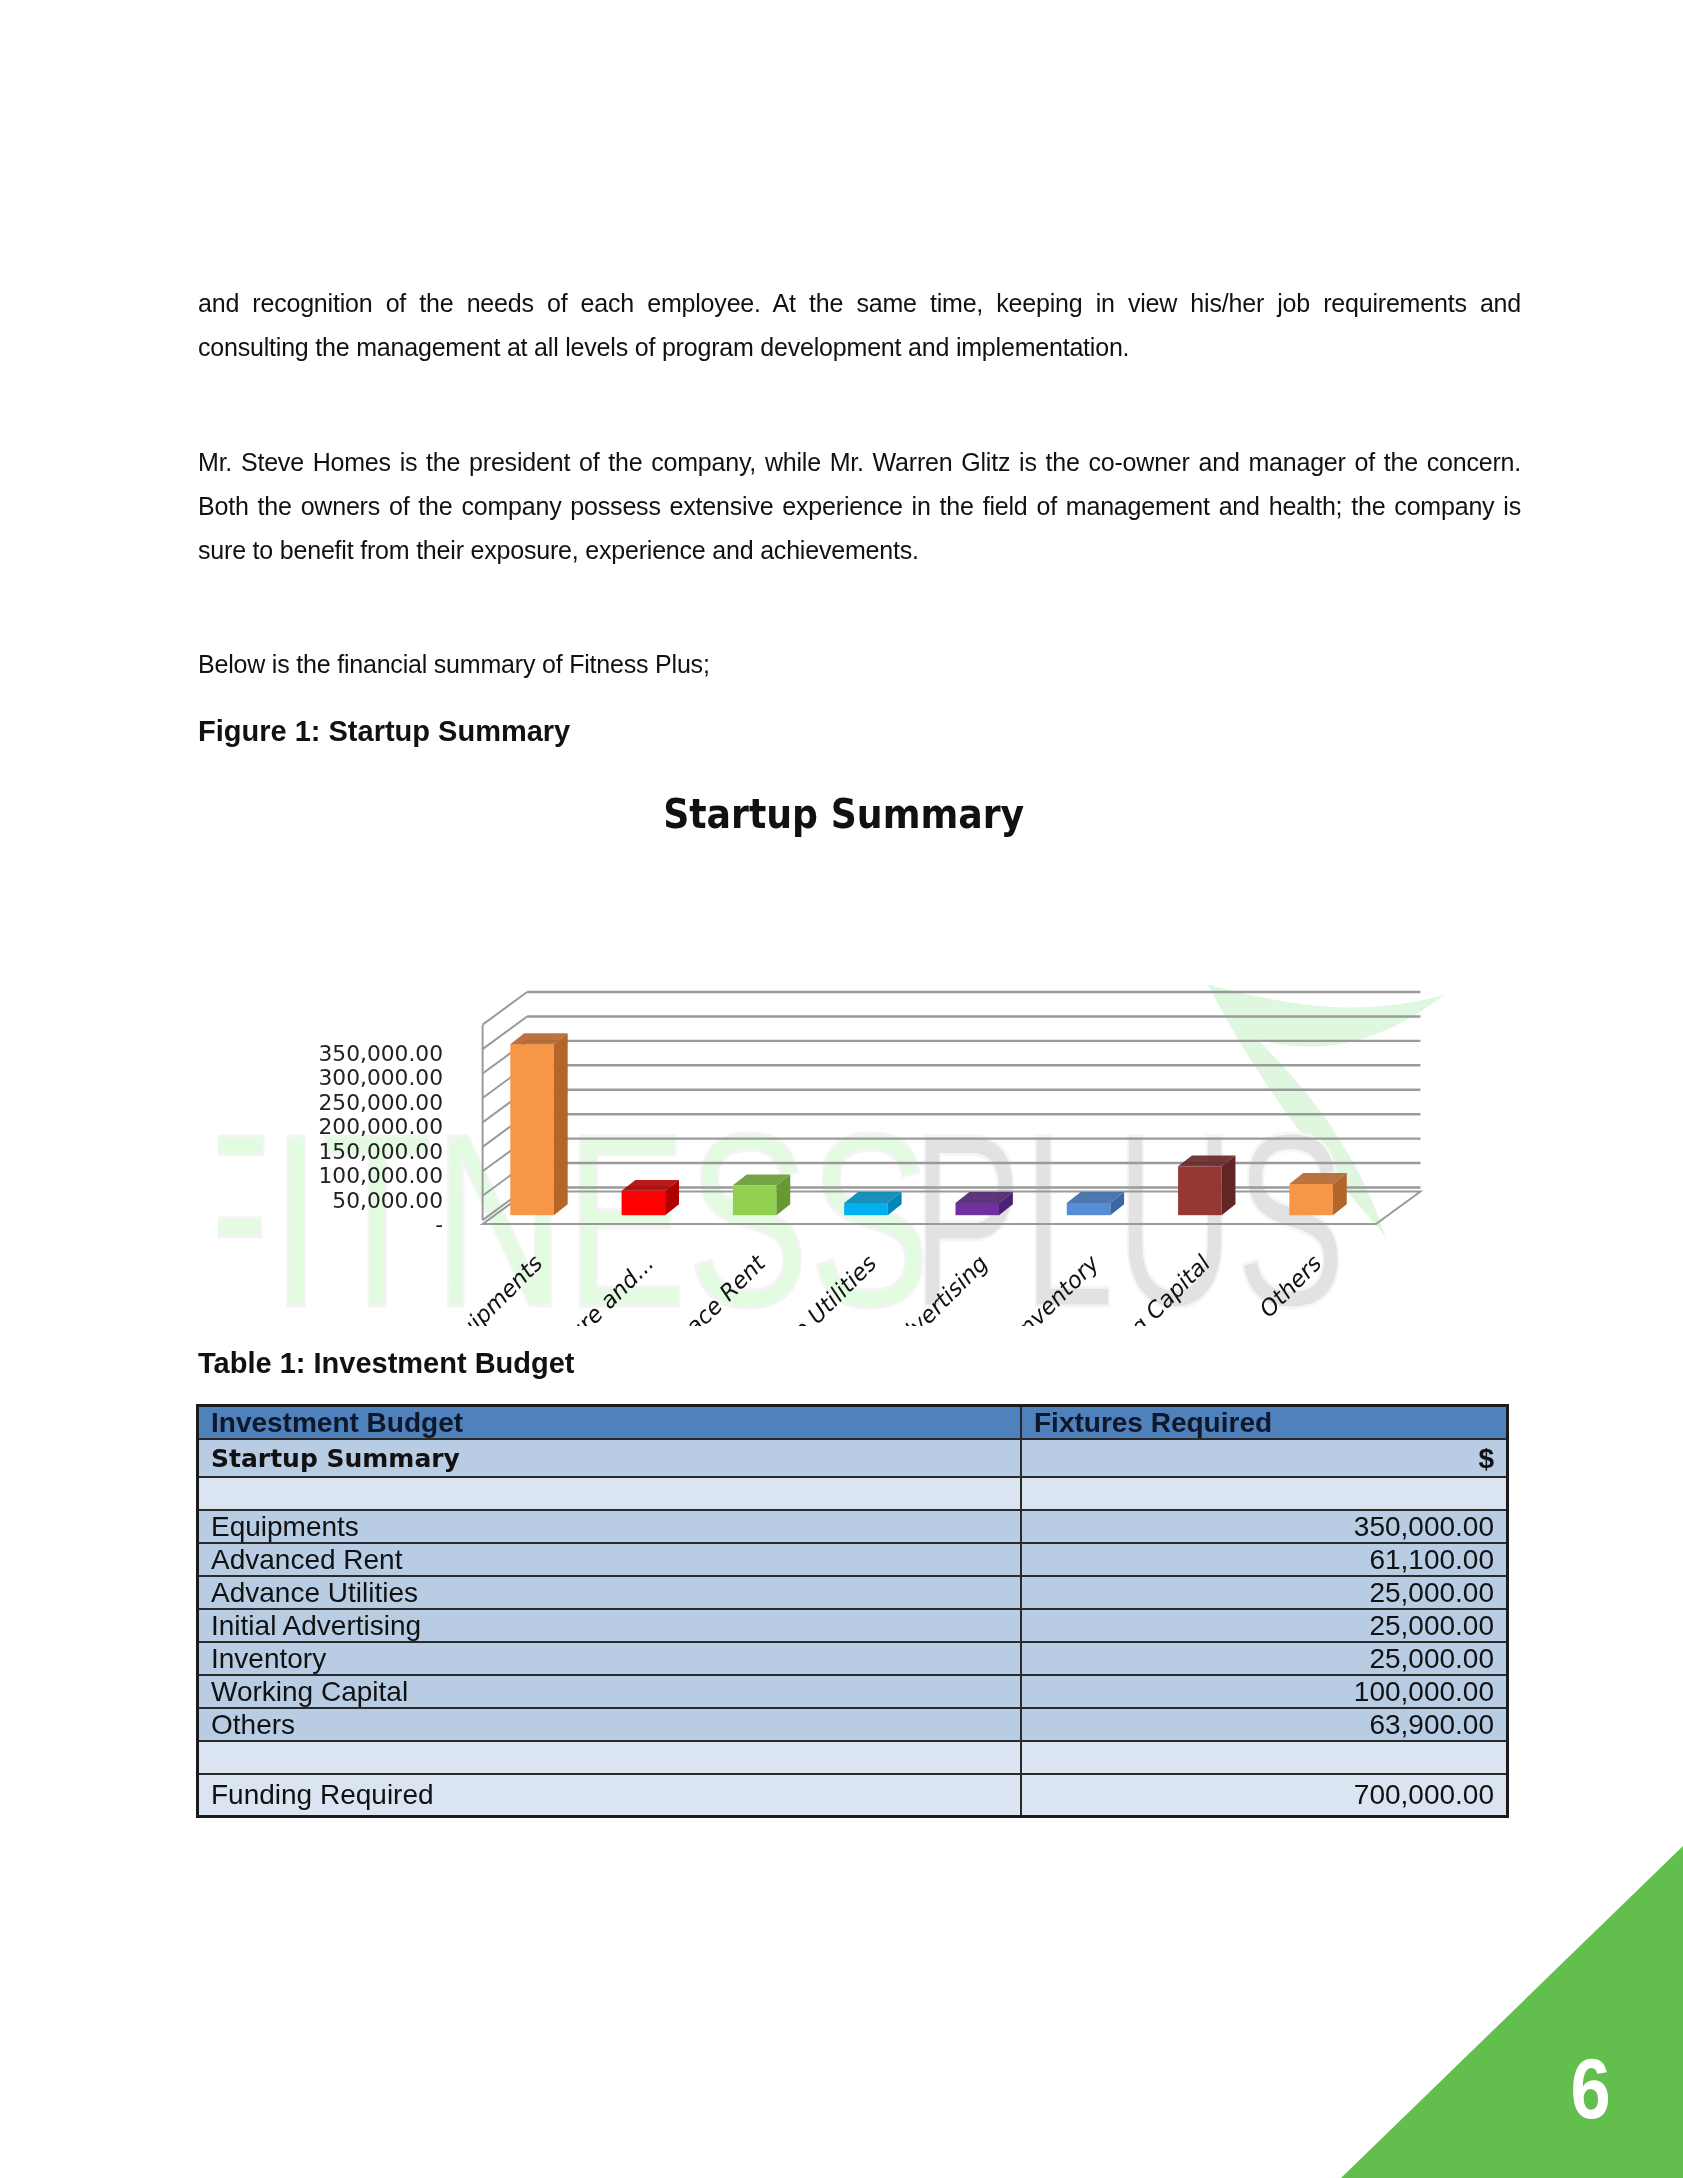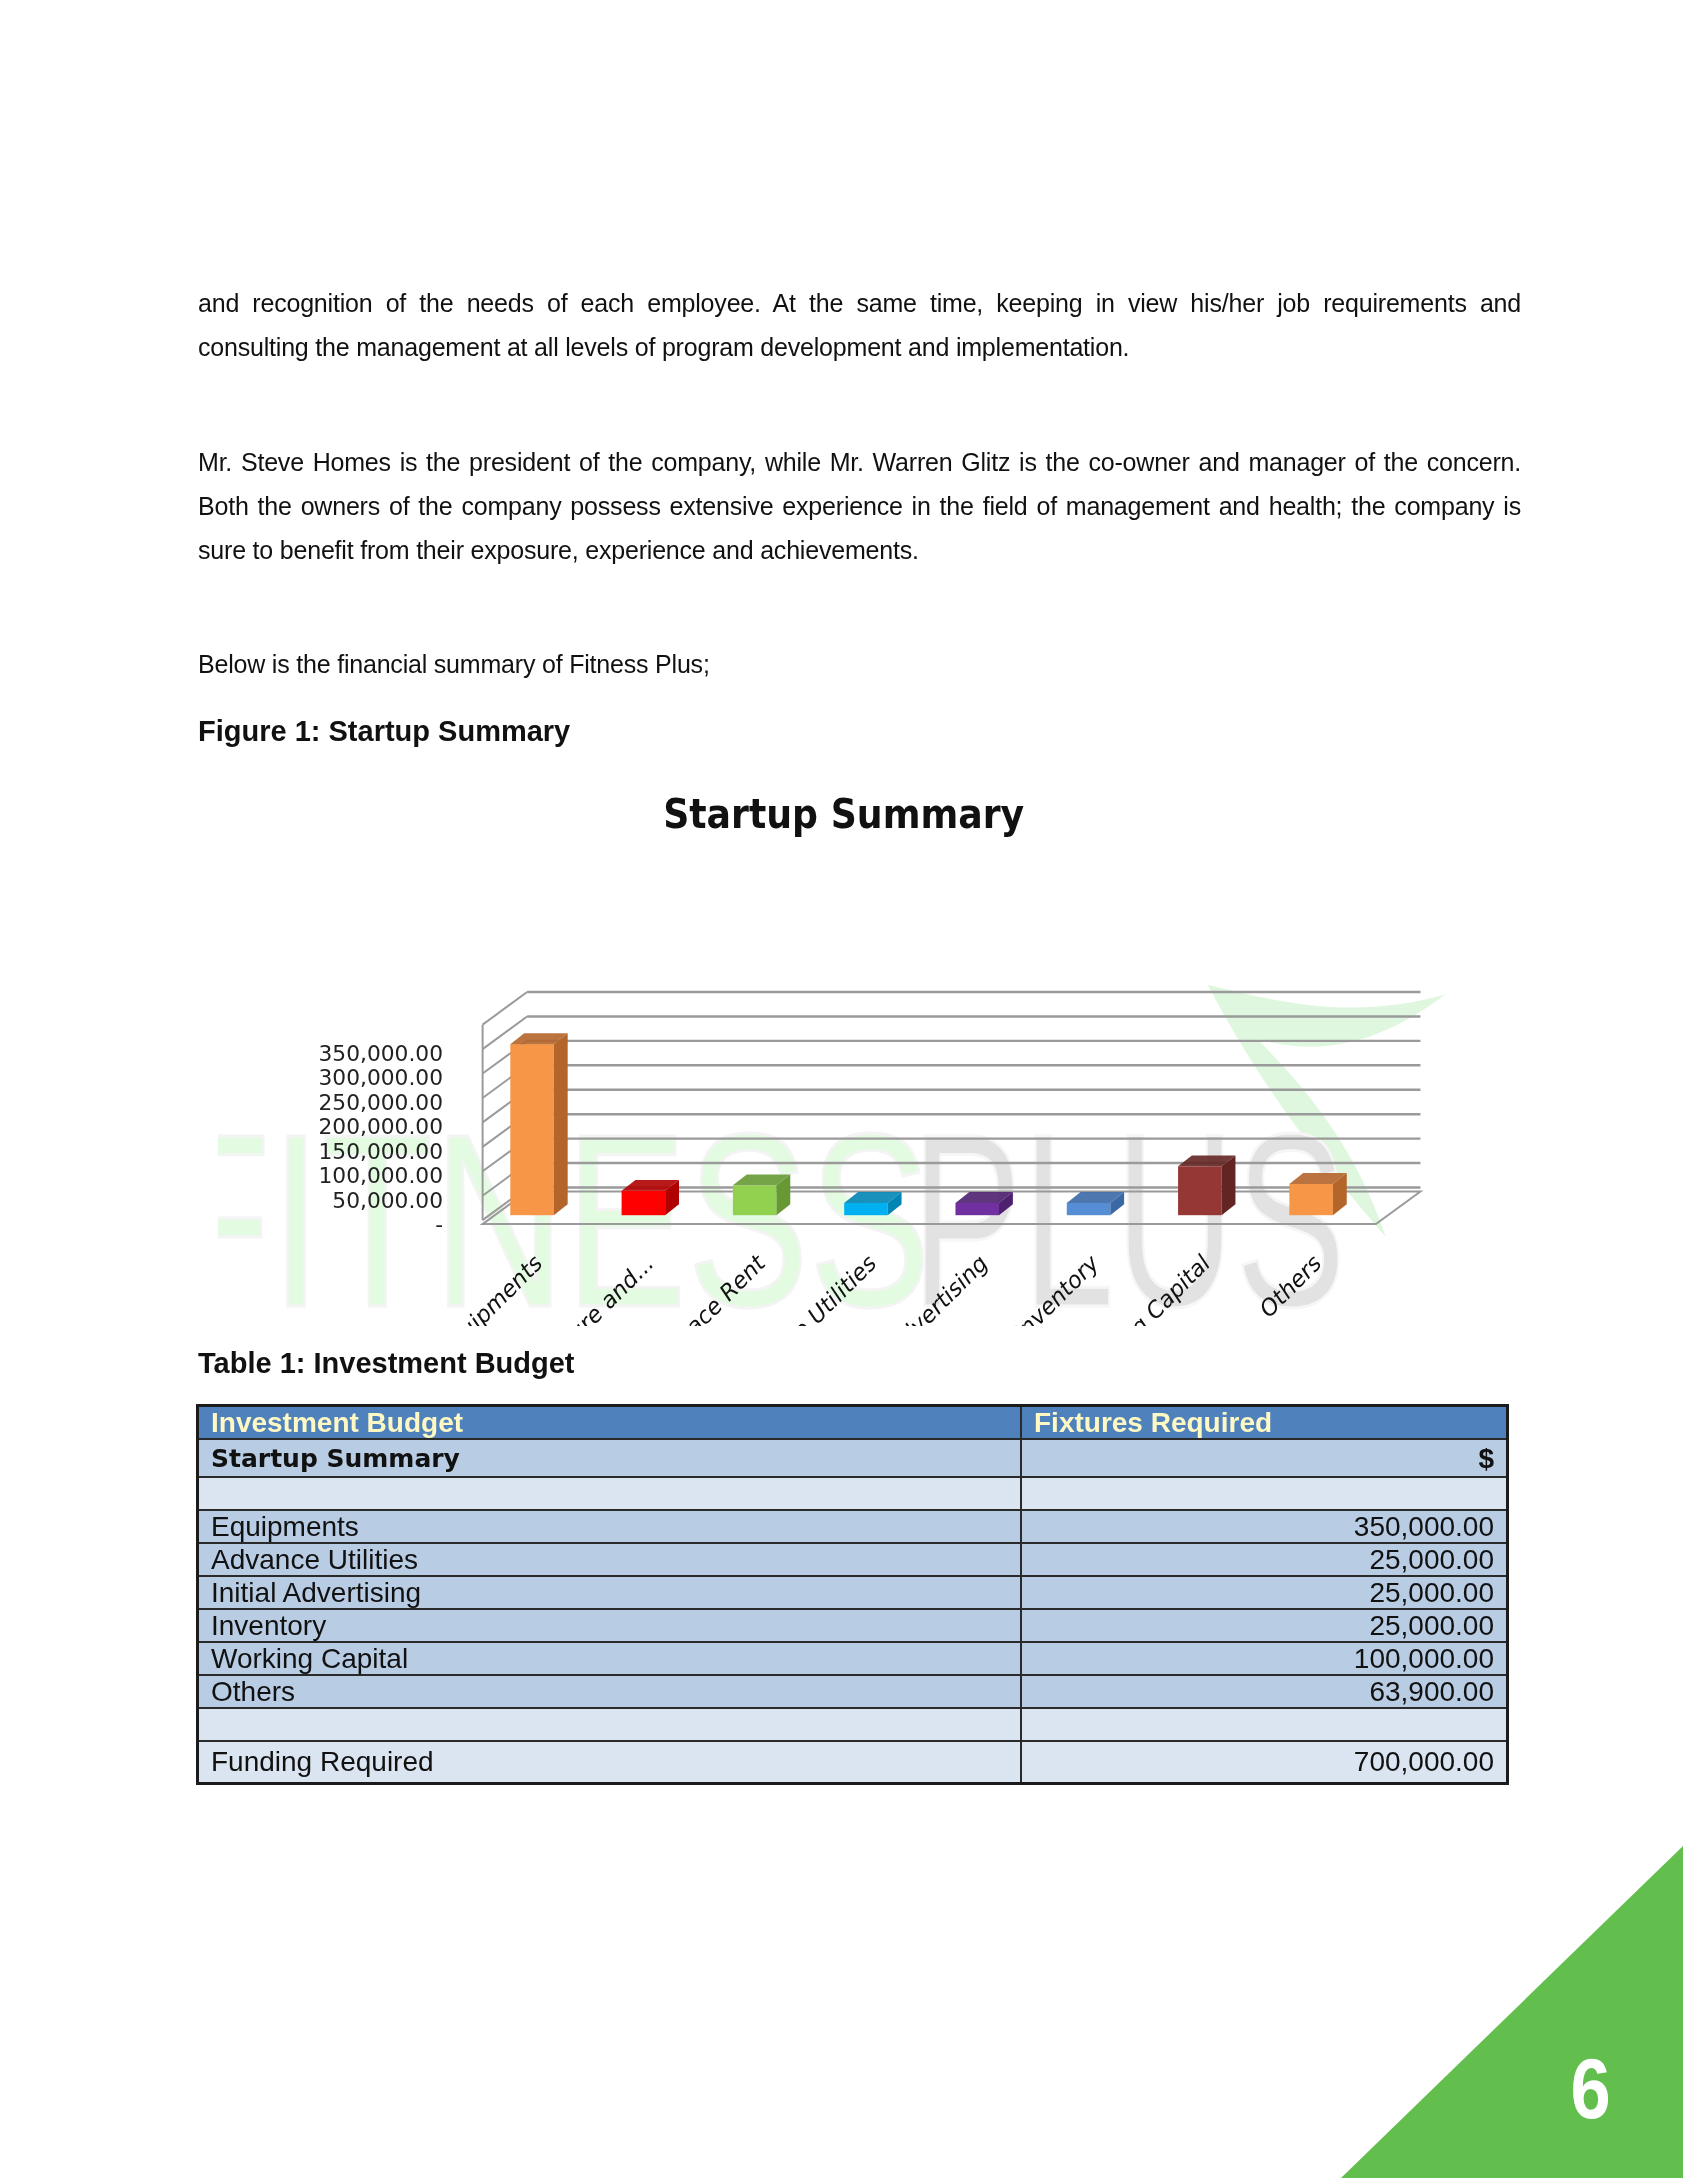--- a/index.html
+++ b/index.html
@@ -19,21 +19,21 @@
   #chart-wrap { position: absolute; left: 218px; top: 772px; width: 1287px; height: 554px; }
   #chart-svg { position: absolute; left: 0; top: 0; }
   .watermark { font-family: "Liberation Sans", sans-serif; font-weight: normal; }
 
   
   #budget-table { position: absolute; left: 196px; top: 1404px; width: 1313px;
                   border-collapse: collapse; border: 3px solid #1b1b1b; font-size: 28px; }
   #budget-table td { border: 2px solid #2a2a2a; padding: 0 12px; height: 31px; line-height: 31px; }
   #budget-table td.col1 { width: 797px; }
   #budget-table td.num { text-align: right; }
-  .row-header td { background: #4f81bd; color: #fef9c3; font-weight: bold; font-size: 28px; }
+  .row-header td { background: #4f81bd; color: #0f172a; font-weight: bold; font-size: 28px; }
   .row-mid td { background: #b8cce4; }
   .row-light td { background: #dbe5f1; }
   .row-sub td { font-weight: bold; height: 36px !important; }
   .row-spacer td { height: 31px; }
   .row-total td { height: 36px !important; line-height: 40px !important; }
   .bold { font-weight: bold; }
 
   
   #corner { position: absolute; right: 0; bottom: 0; width: 342px; height: 332px; }
   #page-number { position: absolute; right: 69px; bottom: 40px; font-size: 85px; font-weight: bold;
@@ -158,20 +158,24 @@
     </tr>
     <tr class="row-light row-spacer">
       <td class="col1"></td>
         <td></td>
     </tr>
   <tr class="row-mid">
         <td class="col1">Equipments</td>
         <td class="num">350,000.00</td>
       </tr>
       <tr class="row-mid">
+        <td class="col1">Advanced Rent</td>
+        <td class="num">61,100.00</td>
+      </tr>
+      <tr class="row-mid">
         <td class="col1">Advance Utilities</td>
         <td class="num">25,000.00</td>
       </tr>
       <tr class="row-mid">
         <td class="col1">Initial Advertising</td>
         <td class="num">25,000.00</td>
       </tr>
       <tr class="row-mid">
         <td class="col1">Inventory</td>
         <td class="num">25,000.00</td>

